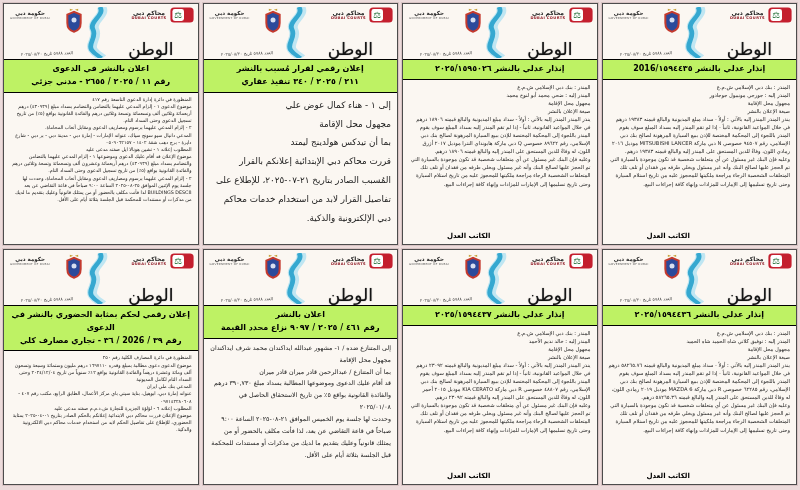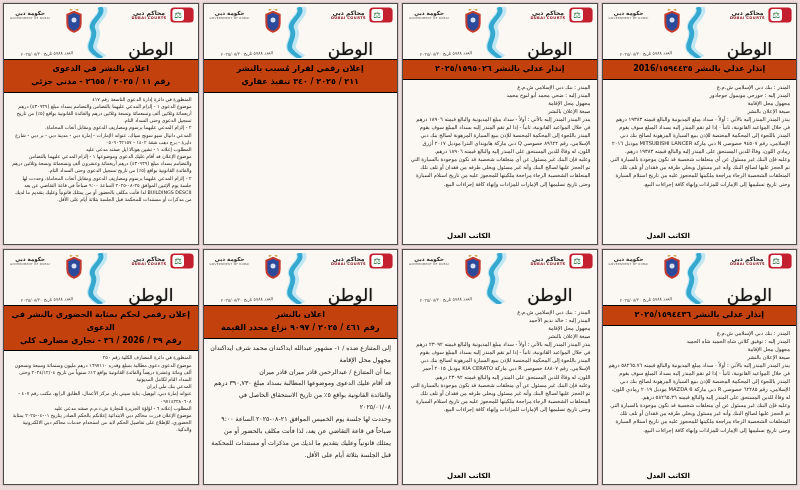--- a/index.html
+++ b/index.html
@@ -35,21 +35,21 @@
   .ribbon svg{width:100%;height:100%;display:block;}
   .hdr-left{width:42%;display:flex;flex-direction:column;justify-content:space-between;}
   .gov-row{display:flex;align-items:flex-start;justify-content:space-between;padding:1px 2px 0;}
   .shield svg{width:20px;height:25px;display:block;}
   .gov-text{text-align:center;line-height:1.3;padding-top:2px;}
   .gov-ar{font-size:5.5px;font-weight:bold;color:#2a2a2a;}
   .gov-en{font-size:2.8px;color:#555;letter-spacing:.3px;}
   .issue{font-size:4.3px;color:#3a3a3a;text-align:center;transform:rotate(-2deg);padding-bottom:2px;}
   
   .title{
-    background:#c2410c;
+    background:#bef264;
     border-top:1px solid #000;border-bottom:1px solid #000;
     font-weight:bold;font-size:8px;color:#000;
     text-align:center;padding:3px 4px;line-height:1.6;white-space:pre-line;
   }
   
   .body{flex:1;padding:3px 6px;color:#1b1b1b;text-align:right;white-space:pre-line;overflow:hidden;}
   .s-sm{font-size:5.2px;line-height:1.55;}
   .s-xs{font-size:4.8px;line-height:1.5;}
   .s-md{font-size:6.3px;line-height:1.9;}
   .s-lg{font-size:8.8px;line-height:2.15;}
@@ -201,20 +201,24 @@
           <span class="gov-text">
             <div class="gov-ar">حكومة دبي</div>
             <div class="gov-en">GOVERNMENT OF DUBAI</div>
           </span>
         </div>
         <div class="issue">العدد ٥٧٨٨ تاريخ ٢٠٢٥/٠٨/٢٠</div>
       </div>
     </div>
     <div class="title">إعلان رقمي لقرار مُسبب بالنشر
 ٢١١ / ٢٠٢٥ / ٣٤٠ تنفيذ عقاري</div>
+    <div class="body s-lg">إلى ١ - هناء كمال عوض علي
+مجهول محل الإقامة
+بما أن تيدكس هولدينج ليمتد
+قررت محاكم دبي الإبتدائية إعلانكم بالقرار المُسبب الصادر بتاريخ ٢١-٠٧-٢٠٢٥، للإطلاع على تفاصيل القرار لابد من استخدام خدمات محاكم دبي الإلكترونية والذكية.</div>
 
   </article>
 
   <article class="card">
     <div class="hdr">
       <div class="hdr-right">
         <div class="courts-row">
           <span class="courts-logo">
             <svg viewBox="0 0 30 20">
               <rect x="0.5" y="0.5" width="29" height="19" rx="4.5" fill="#c41f2e"></rect>
@@ -352,20 +356,21 @@
             </svg>
           </span>
           <span class="gov-text">
             <div class="gov-ar">حكومة دبي</div>
             <div class="gov-en">GOVERNMENT OF DUBAI</div>
           </span>
         </div>
         <div class="issue">العدد ٥٧٨٨ تاريخ ٢٠٢٥/٠٨/٢٠</div>
       </div>
     </div>
+    <div class="title">إنذار عدلي بالنشر ٢٠٢٥/١٥٩٤٤٣٧</div>
     <div class="body s-sm">المنذر : بنك دبي الإسلامي ش.م.ع
 المنذر إليه : خالد نديم الأحمد
 مجهول محل الإقامة
 صيغة الإعلان بالنشر
 ينذر المنذر المنذر إليه بالآتي : أولاً - سداد مبلغ المديونية والبالغ قيمته ٢٣٠٩٢ درهم في خلال المواعيد القانونية، ثانياً - إذا لم تقم المنذر إليه بسداد المبلغ سوف يقوم المنذر باللجوء إلى المحكمة المختصة للإذن ببيع السيارة المرهونة لصالح بنك دبي الإسلامي، رقم ٤٨٨٠٧ خصوصي R دبي ماركة KIA CERATO موديل ٢٠١٥ أحمر اللون، له وفاءً للدين المستحق على المنذر إليه والبالغ قيمته ٢٣٠٩٢ درهم.
 وعليه فإن البنك غير مسئول عن أي متعلقات شخصية قد تكون موجودة بالسيارة التي تم الحجز عليها لصالح البنك وأنه غير مسئول ويخلي طرفه من فقدان أو تلف تلك المتعلقات الشخصية الرجاء مراجعة ملكيتها للمحجوز عليه من تاريخ استلام السيارة وحتى تاريخ تسليمها إلى الإمارات للمزادات وإنهاء كافة إجراءات البيع.</div>
     <div class="notary">الكاتب العدل</div>
   </article>
 
   <article class="card">

